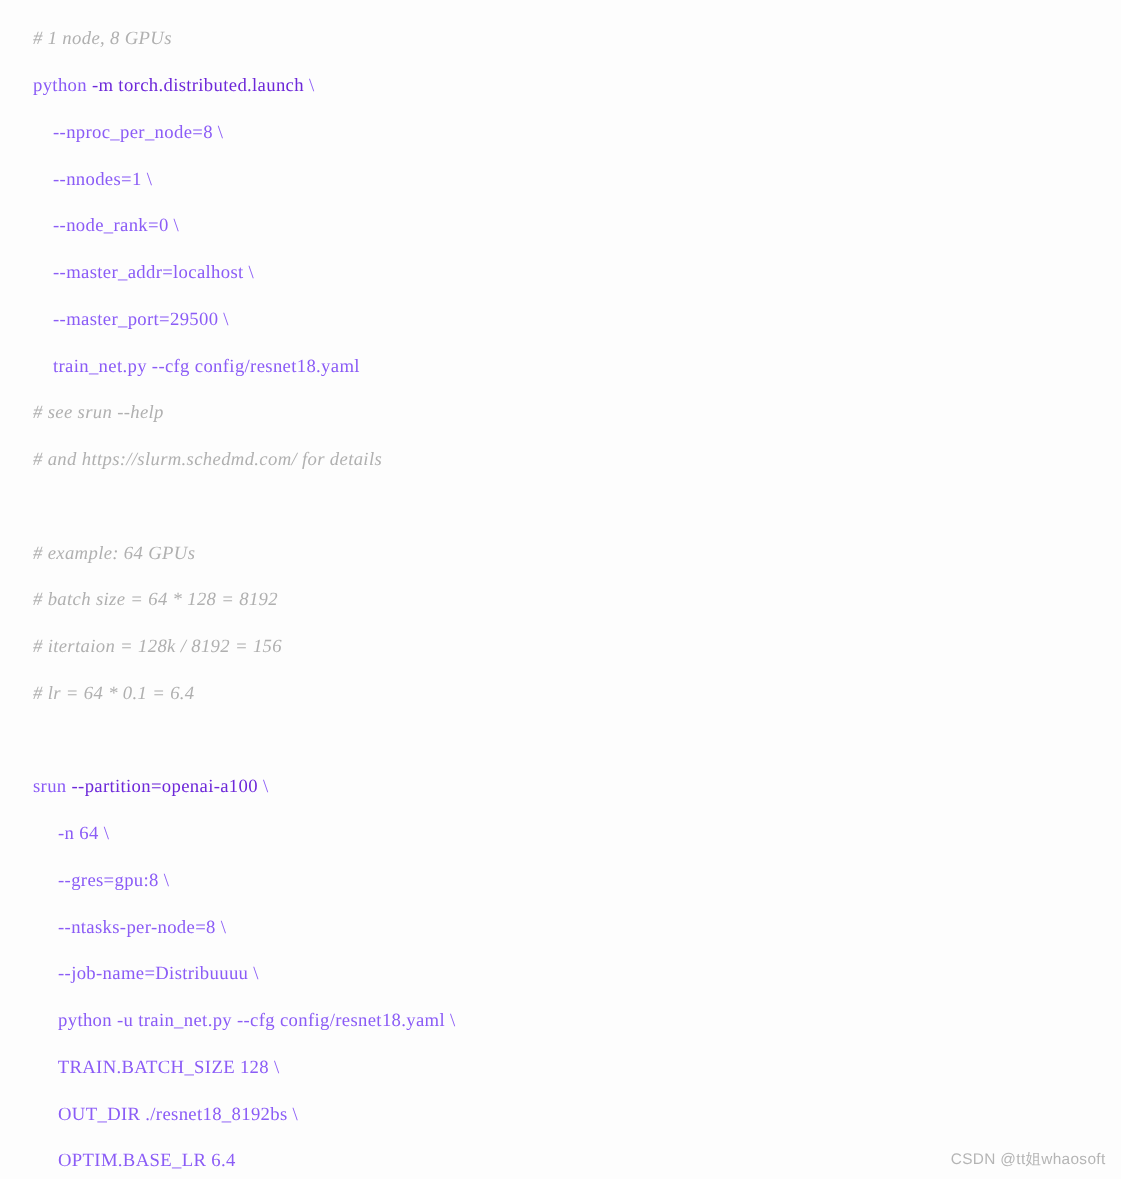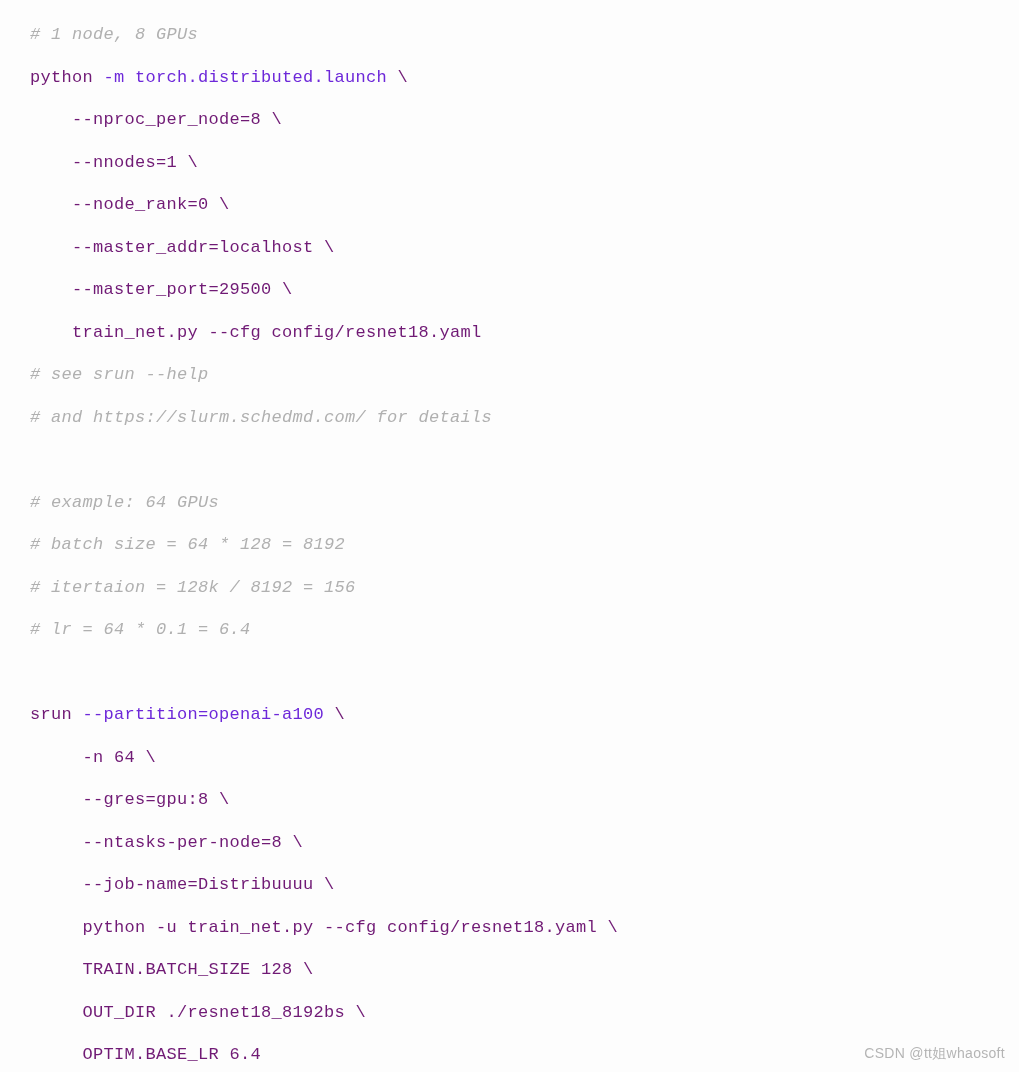--- a/index.html
+++ b/index.html
@@ -13,23 +13,23 @@
     height: 1072px;
     overflow: hidden;
     position: relative;
     letter-spacing: 0.3px;
   }
   pre {
     padding: 14px 10px 10px 30px;
     white-space: pre;
     font-family: inherit;
   }
-  .code-line { display: block; }
+  .code-line { display: block; font-family: Liberation Serif, serif; }
   .comment { color: #b0b0b0; font-style: italic; }
-  .plain { color: #701a75; }
+  .plain { color: #8b5cf6; }
   .arg { color: #6d28d9; }
   .watermark-block {
     position: absolute;
     right: 14px;
     bottom: 10px;
     font-family: -apple-system, Arial, sans-serif;
     font-size: 14px;
     text-align: right;
     line-height: 1.2;
   }

